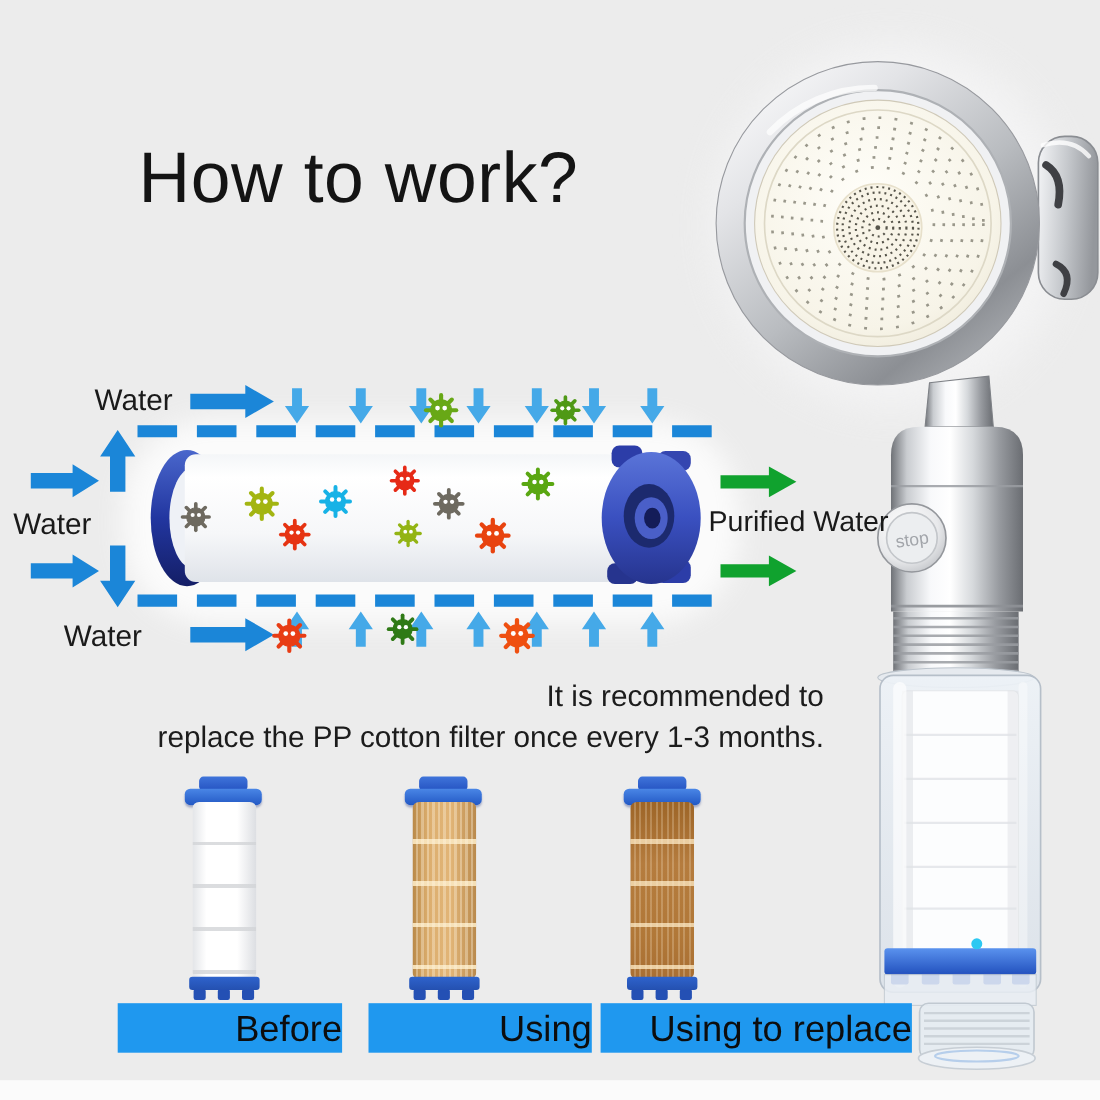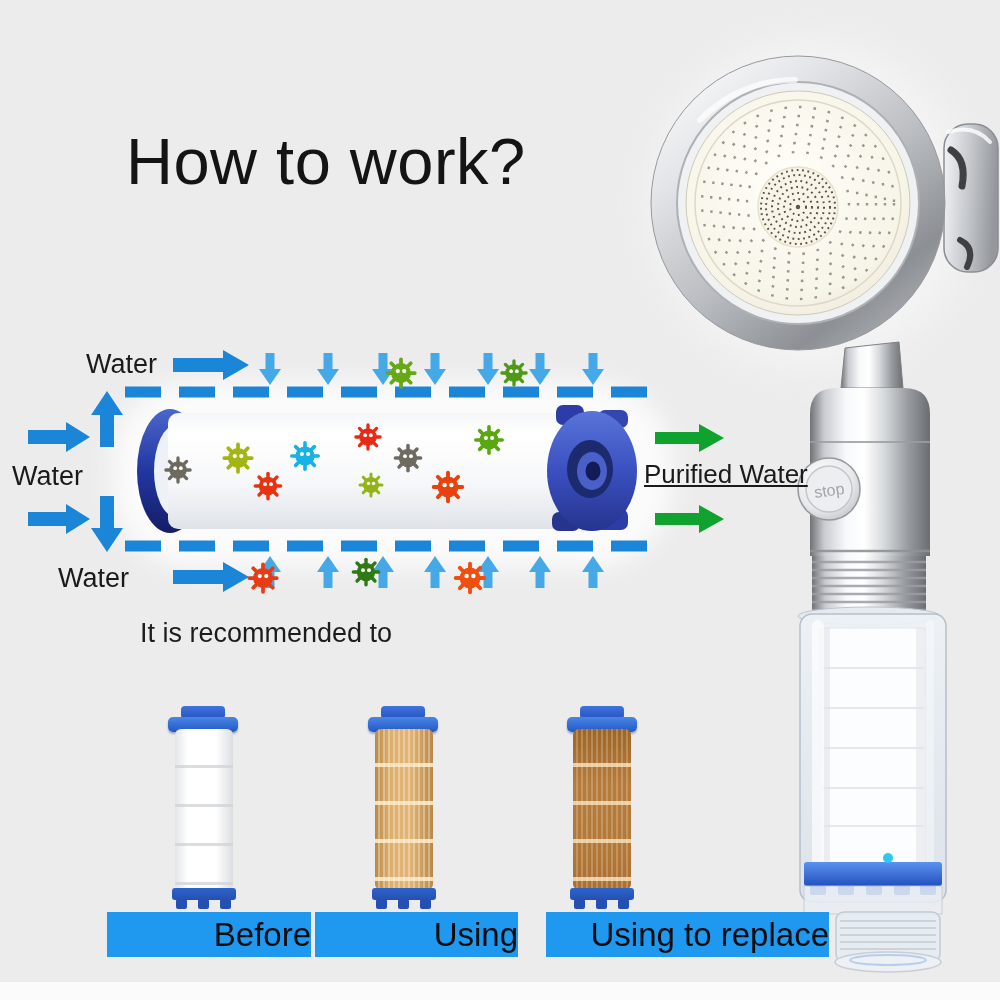--- a/index.html
+++ b/index.html
@@ -28,25 +28,25 @@
 
   .flow-svg{position:absolute;left:0;top:320px;z-index:3;}
   .shower-svg{position:absolute;left:620px;top:15px;z-index:2;}
 
   .flow-label{
     position:absolute;z-index:5;font-size:27px;color:#1a1a1a;white-space:nowrap;text-align:right;
   }
   .lbl-water-top{left:86px;top:349px;}
   .lbl-water-left{left:12px;top:461px;}
   .lbl-water-bottom{left:58px;top:563px;}
-  .lbl-purified{left:644px;top:459px;font-size:26px;text-decoration:underline;}
+  .lbl-purified{left:644px;top:459px;font-size:26px;}
 
   .recommendation{
-    position:absolute;left:140px;top:615px;width:625px;z-index:4;
-    text-align:left;font-size:27px;line-height:37px;color:#1c1c1c;
+    position:absolute;left:124px;top:615px;width:625px;z-index:4;
+    text-align:right;font-size:27px;line-height:37px;color:#1c1c1c;
   }
 
   
   .cart{position:absolute;z-index:2;}
   .cart .knob{position:absolute;background:linear-gradient(180deg,#3f74da,#2553c2);border-radius:4px;}
   .cart .disk{position:absolute;background:linear-gradient(180deg,#4a86e6,#2258c4);border-radius:5px;box-shadow:0 2px 2px rgba(20,40,120,.35);}
   .cart .body{position:absolute;border-radius:6px;}
   .cart .feet{position:absolute;background:linear-gradient(180deg,#2e63cc,#2450b0);border-radius:3px;}
   .cart .tab{position:absolute;width:11px;height:10px;background:#2450b4;border-radius:2px;}
   .body-new{
@@ -66,21 +66,21 @@
       repeating-linear-gradient(180deg,rgba(0,0,0,0) 0 34px,rgba(238,211,168,.95) 34px 38px),
       linear-gradient(180deg,#9d6527 0%,#b57c3e 35%,#b17838 75%,#a96f33 100%);
   }
 
   .stage-banner{
     position:absolute;top:912px;height:45px;z-index:4;
     background:#1f98ef;color:#0d0d0d;
     font-size:33px;line-height:45px;text-align:right;white-space:nowrap;
   }
   .banner-1{left:107px;width:204px;}
-  .banner-2{left:315px;width:203px;}
+  .banner-2{left:335px;width:203px;}
   .banner-3{left:546px;width:283px;}
 
   .bottom-strip{
     position:absolute;left:0;top:982px;width:1000px;height:18px;
     background:#fbfbfb;z-index:1;
   }
 </style>
 </head>
 <body>
 
@@ -197,20 +197,21 @@
     </g>
   </svg>
 
   <div class="flow-label lbl-water-top">Water</div>
   <div class="flow-label lbl-water-left">Water</div>
   <div class="flow-label lbl-water-bottom">Water</div>
   <div class="flow-label lbl-purified">Purified Water</div>
 
   <div class="recommendation">
     <div>It is recommended to</div>
+    <div>replace the PP cotton filter once every 1-3 months.</div>
   </div>
 
   <svg class="shower-svg" width="380" height="975" viewBox="620 15 380 975">
     <defs>
       <linearGradient id="gHead" x1="0.1" y1="0" x2="0.9" y2="1">
         <stop offset="0" stop-color="#fdfdfe"></stop>
           <stop offset="0.25" stop-color="#e3e4e7"></stop>
         <stop offset="0.55" stop-color="#b9bcc0"></stop>
           <stop offset="0.8" stop-color="#8c8f94"></stop>
         <stop offset="1" stop-color="#b5b8bc"></stop>

